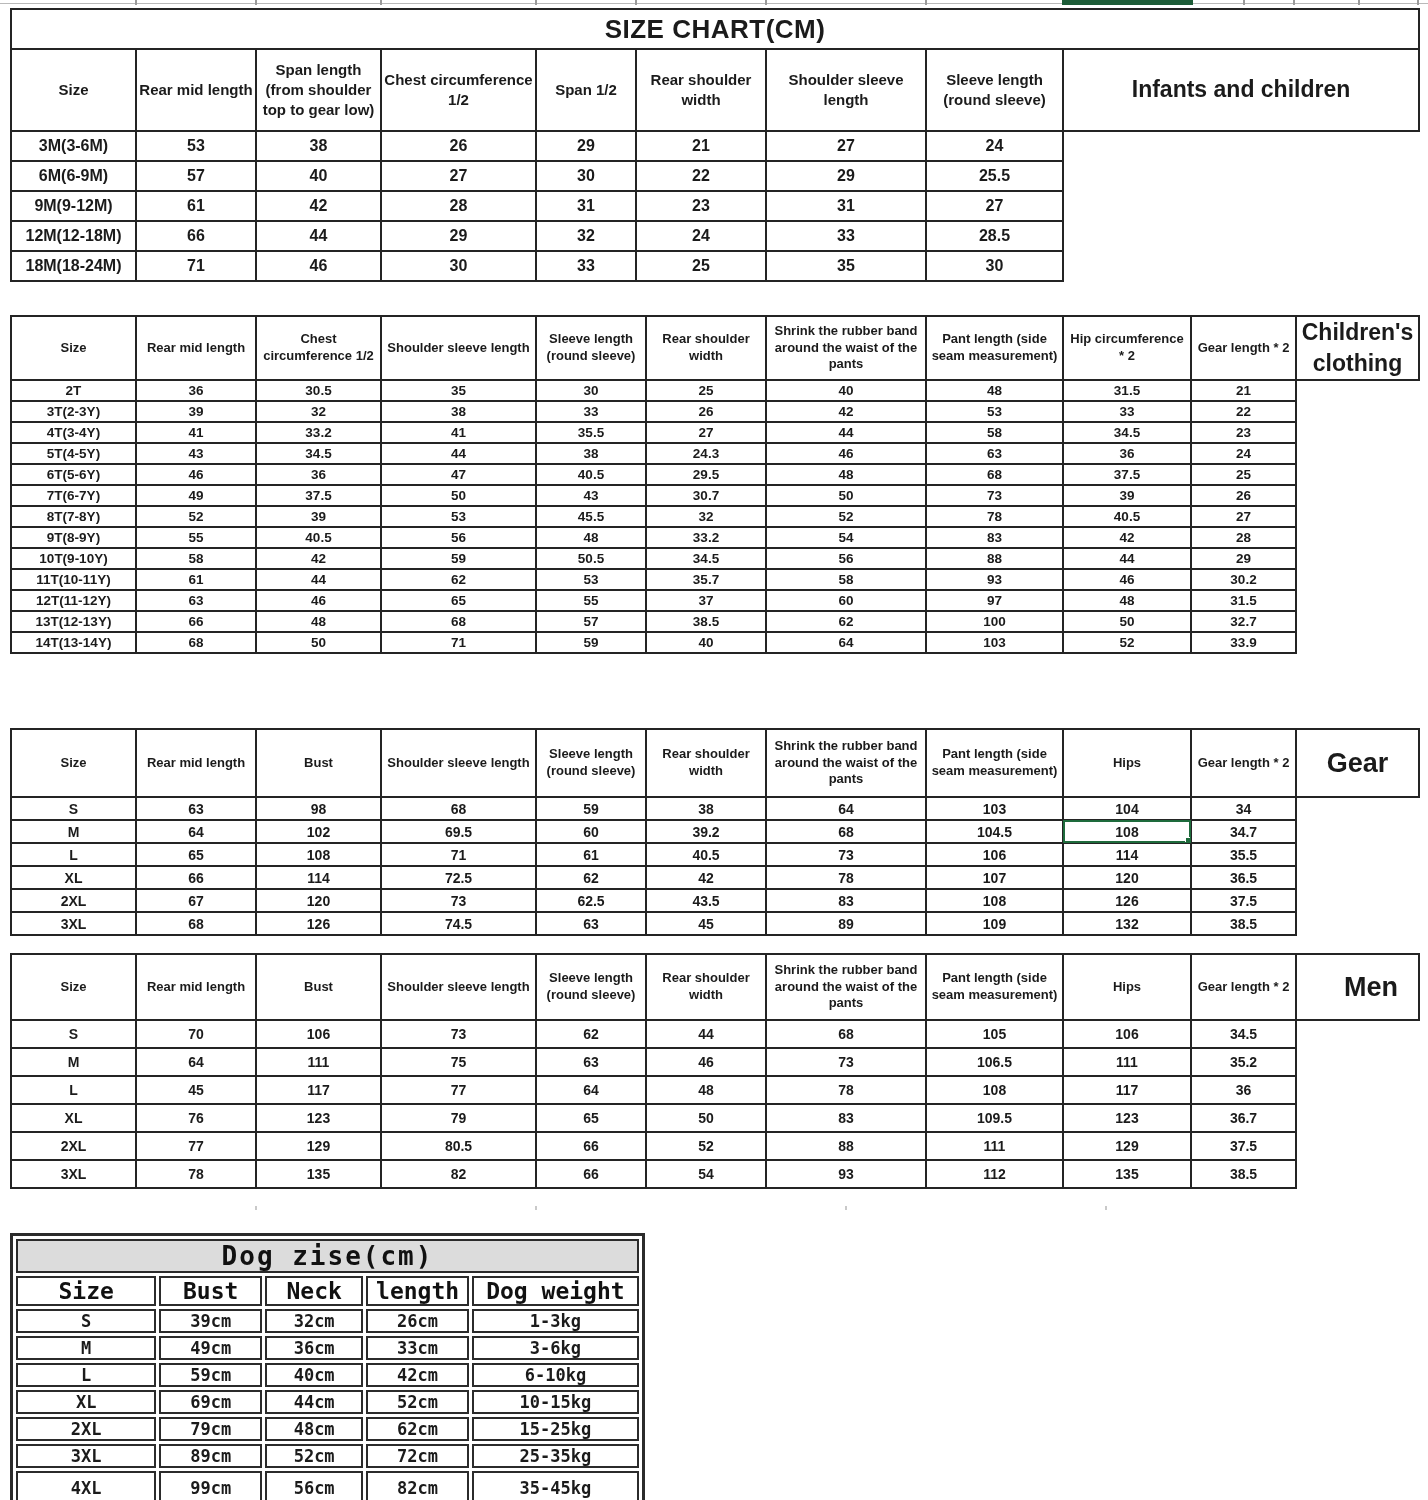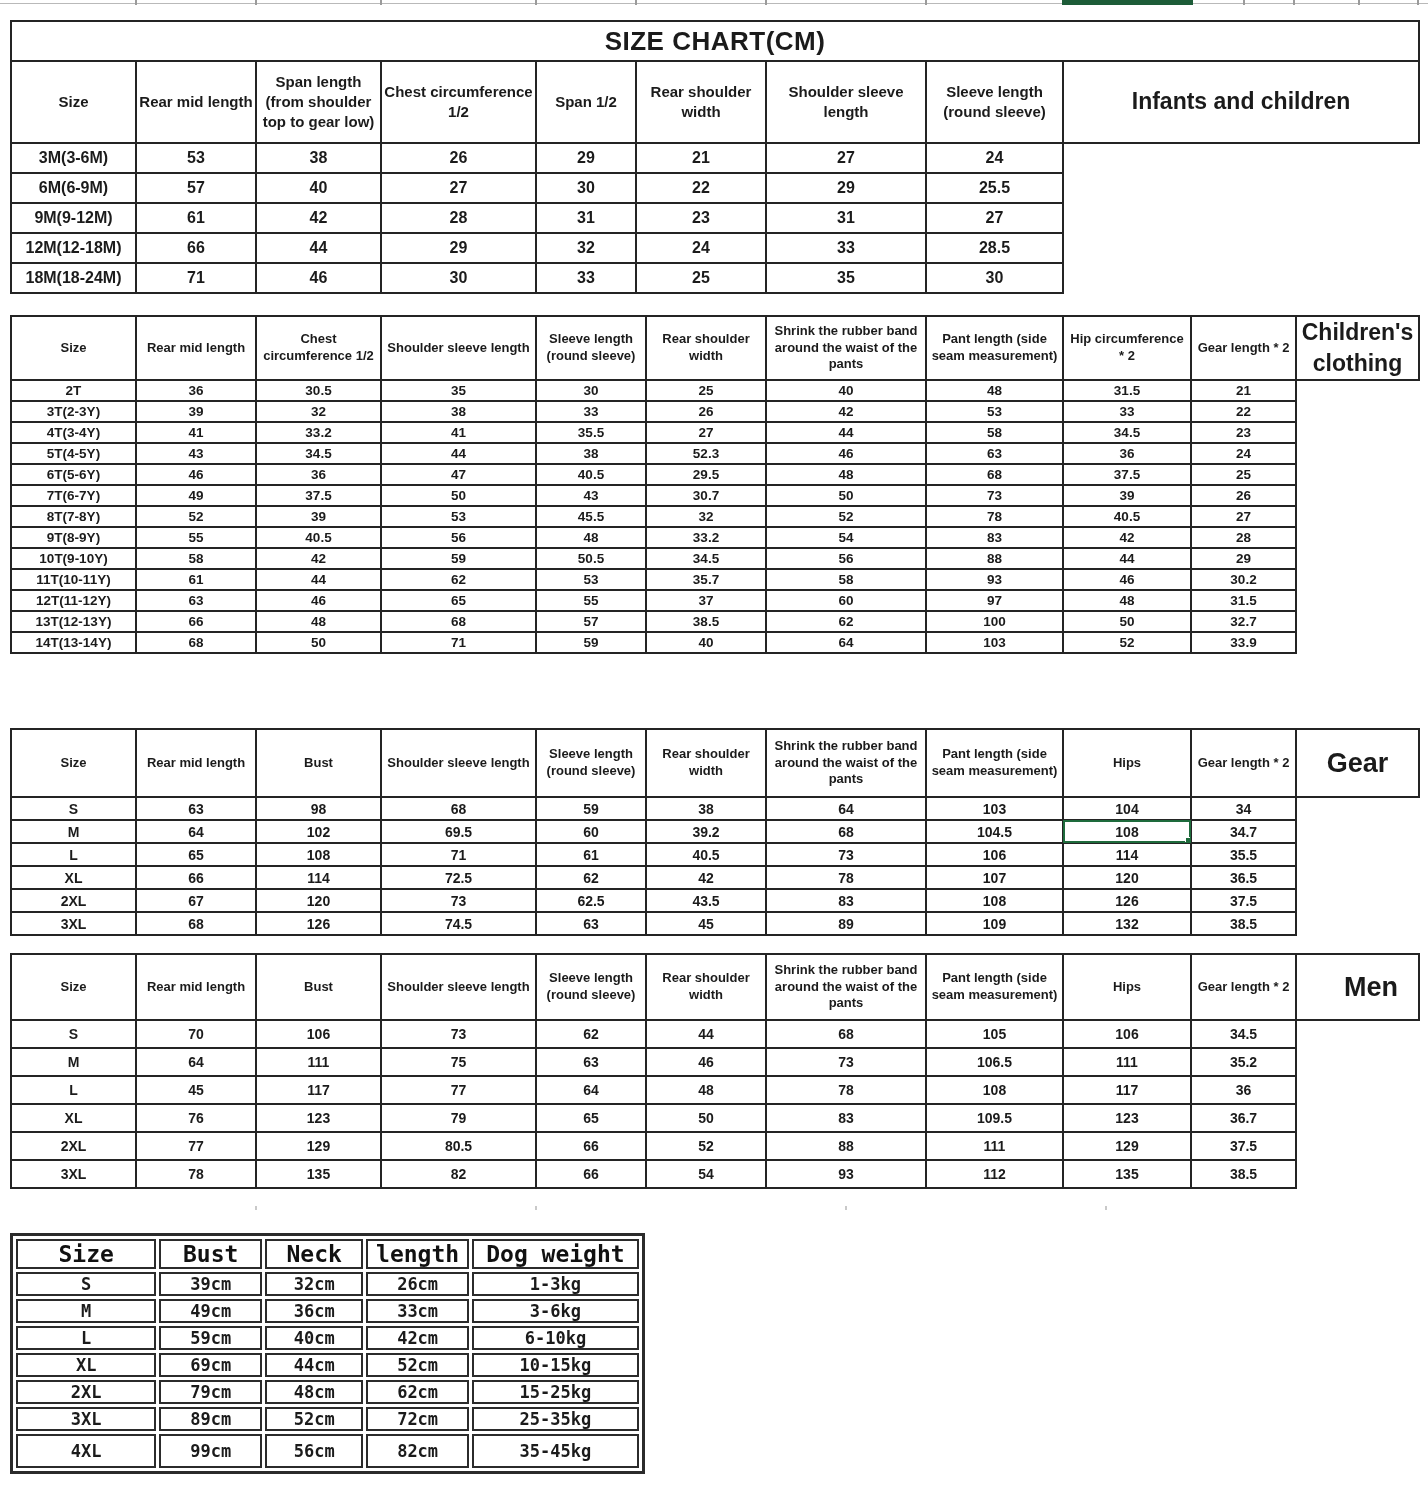--- a/index.html
+++ b/index.html
@@ -16,21 +16,21 @@
   
   table.sz{position:absolute;border-collapse:collapse;table-layout:fixed;background:#fff;}
   table.sz th,table.sz td{
     border:2px solid #242424;text-align:center;vertical-align:middle;
     font-weight:bold;padding:0 2px;overflow:hidden;color:#1b1b1b;
   }
   table.sz th{line-height:1.32;}
   .title-cell{font-size:26px;height:38px;letter-spacing:.5px;}
   .group-label{font-size:23px;color:#c41e1e;line-height:1.35;}
 
-  #t-infants{left:10px;top:8px;width:1408px;margin-top:12px;}
+  #t-infants{left:10px;top:8px;width:1408px;}
   #t-infants th{height:80px;font-size:15px;}
   #t-infants td.data{height:28px;font-size:16px;}
 
   #t-children{left:10px;top:315px;width:1408px;}
   #t-children th{height:56px;font-size:13px;line-height:1.28;}
   #t-children td.data{height:19px;font-size:13.5px;}
 
   #t-woman{left:10px;top:728px;width:1408px;}
   #t-woman th{height:66px;font-size:13px;line-height:1.28;}
   #t-woman td.data{height:21px;font-size:14px;}
@@ -234,21 +234,21 @@
           <td class="data c-blue">58</td>
           <td class="data c-black">34.5</td>
           <td class="data c-blue">23</td>
         </tr>
         <tr>
           <td class="data c-blue">5T(4-5Y)</td>
           <td class="data c-blue">43</td>
           <td class="data c-blue">34.5</td>
           <td class="data c-blue">44</td>
           <td class="data c-blue">38</td>
-          <td class="data c-blue">52.3</td>
+          <td class="data c-blue">24.3</td>
           <td class="data c-blue">46</td>
           <td class="data c-blue">63</td>
           <td class="data c-black">36</td>
           <td class="data c-blue">24</td>
         </tr>
         <tr>
           <td class="data c-blue">6T(5-6Y)</td>
           <td class="data c-blue">46</td>
           <td class="data c-blue">36</td>
           <td class="data c-blue">47</td>
@@ -572,20 +572,23 @@
     <table id="t-dog">
       <colgroup>
         <col style="width:137px">
           <col style="width:100px">
           <col style="width:96px">
         <col style="width:100px">
           <col style="width:163px">
       </colgroup>
       <thead>
           <tr>
+            <td colspan="5" class="title-cell">Dog zise(cm)</td>
+          </tr>
+          <tr>
             <th>Size</th>
             <th>Bust</th>
             <th>Neck</th>
             <th>length</th>
             <th>Dog weight</th>
           </tr>
         </thead>
         <tbody>
           <tr>
             <td class="data c-black">S</td>

